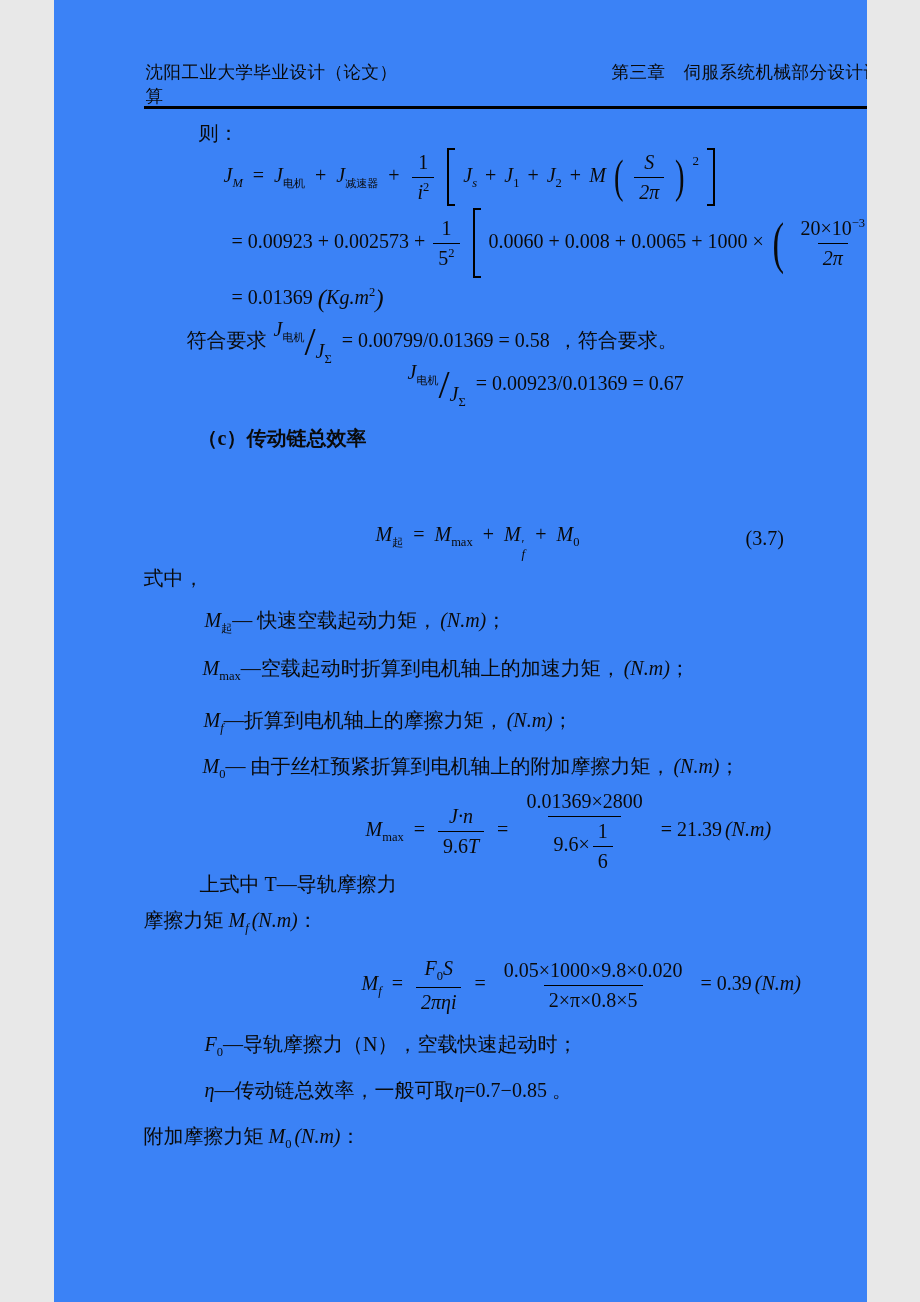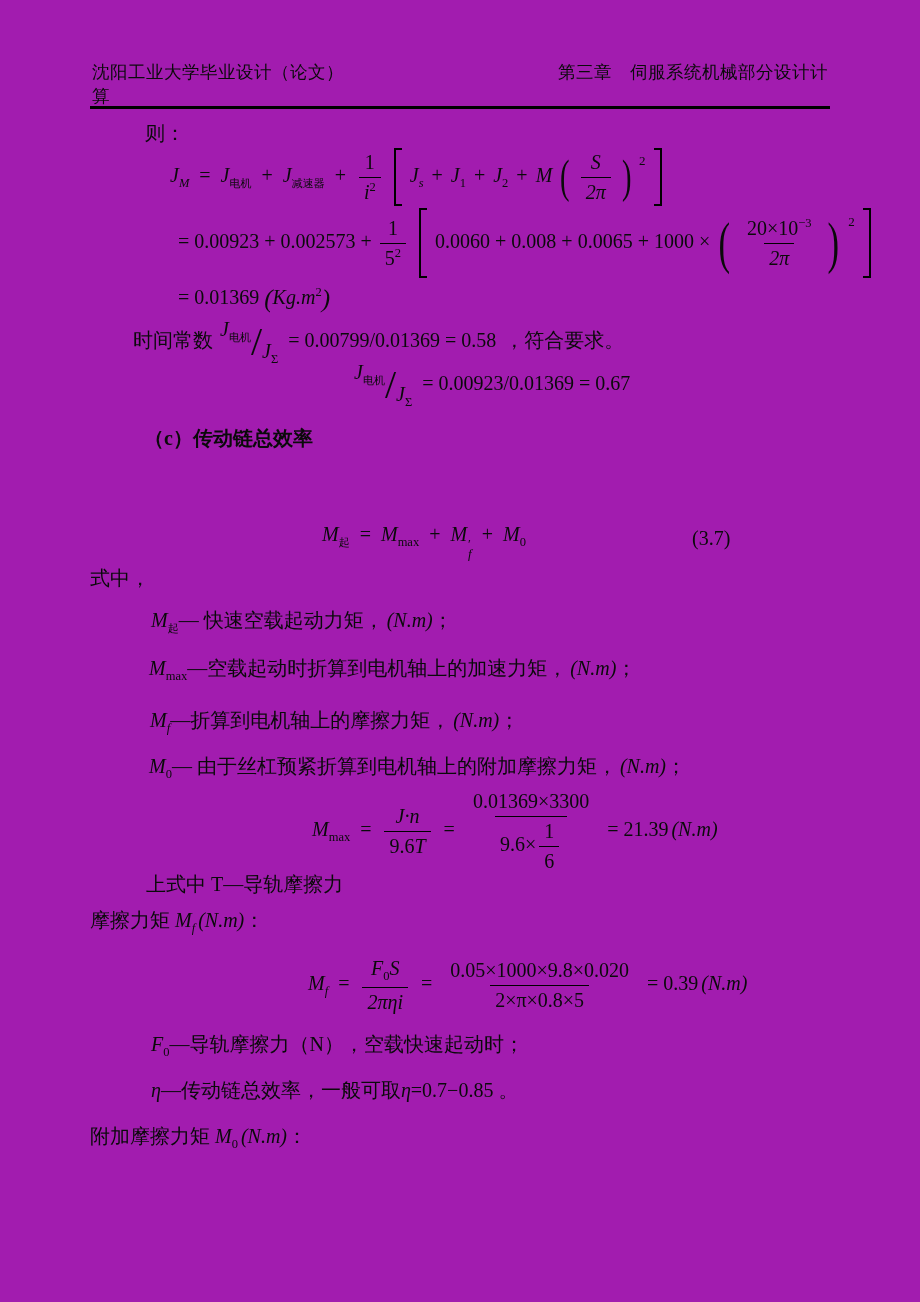--- a/index.html
+++ b/index.html
@@ -1,19 +1,19 @@
 <!DOCTYPE html>
 <html><head>
 <meta charset="utf-8">
 <style>
   * { margin:0; padding:0; box-sizing:border-box; }
   html,body { background:#e8e8e8; }
   .page {
-    position:relative; width:920px; height:1302px; margin:0 auto;
-    background:#a21caf; color:#0a0a0a; overflow:hidden;
+    position:relative; width:813px; height:1302px; margin:0 auto;
+    background:#3b82f6; color:#0a0a0a; overflow:hidden;
     font-family:"Liberation Serif","DejaVu Serif",serif;
     padding-left:19px;
   }
   .abs { position:absolute; }
   .cn { font-size:20px; line-height:1.45; }
   .bold { font-weight:bold; }
   .math { font-size:20px; white-space:nowrap; line-height:1.25; }
   .math i, i.v { font-style:italic; }
   sub.s  { font-size:12.5px; font-style:normal; }
   sub.il { font-size:12.5px; font-style:italic; }
@@ -113,21 +113,21 @@
     <span class="hs2">2</span>
     <span class="sq r h70"></span>
   </div>
 
   <div class="abs math" style="top:283px;left:178px;">
     <span>= 0.01369</span>
     <span class="pu">(</span><i>Kg.m</i><sup class="ss">2</sup><span class="pu">)</span>
   </div>
 
   <div class="abs math" style="top:326px;left:133px;">
-    <span class="cn">时间常数</span>
+    <span class="cn">符合要求</span>
     <span class="sk">
       <span class="a"><i>J</i><sub class="cjk">电机</sub></span>
       <span class="sl">/</span>
       <span class="b"><i>J</i><sub class="s">Σ</sub></span>
     </span>
     <span class="o2">= 0.00799/0.01369 = 0.58</span>
     <span class="cn">，符合要求。</span>
   </div>
 
   <div class="abs math" style="top:370px;left:352px;">
@@ -175,21 +175,21 @@
 
   <div class="abs math" style="top:789px;left:312px;">
     <i>M</i><sub class="s">max</sub>
     <span class="o">=</span>
     <span class="fr">
       <span class="n"><i>J·n</i></span>
       <span class="d"><span>9.6</span><i>T</i></span>
     </span>
     <span class="o">=</span>
     <span class="fr">
-      <span class="n">0.01369×3300</span>
+      <span class="n">0.01369×2800</span>
       <span class="d">
         <span>9.6×</span><span class="fr">
             <span class="n">1</span>
             <span class="d">6</span>
           </span>
       </span>
     </span>
     <span class="o">=</span><span>21.39</span><i class="u">(N.m)</i>
   </div>
 

